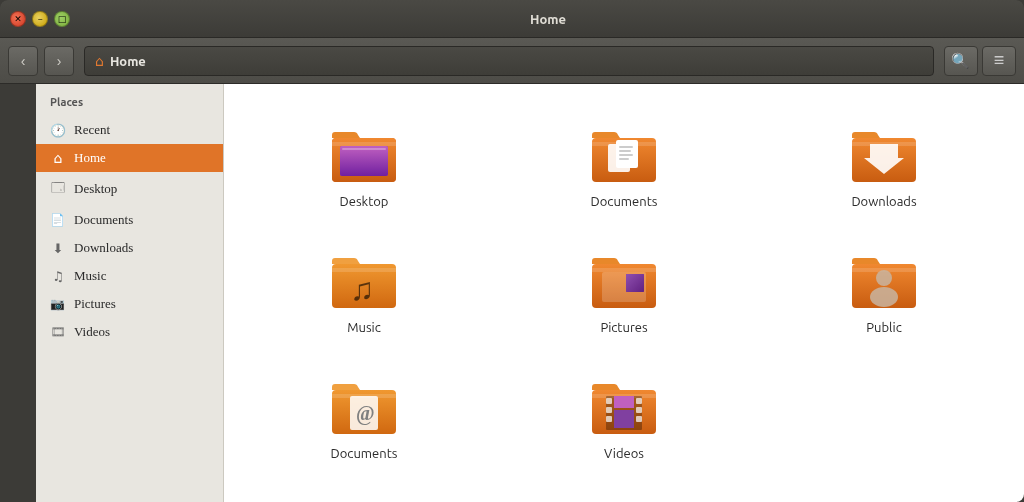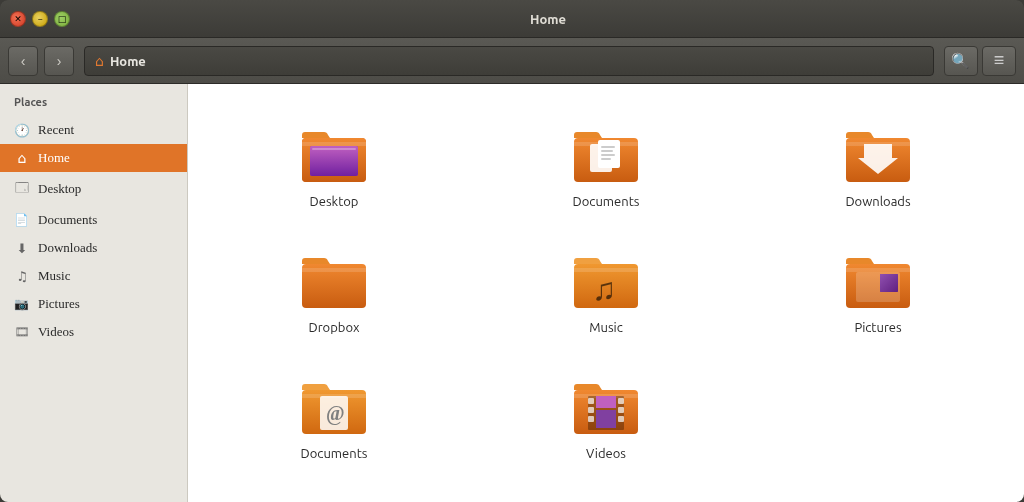--- a/index.html
+++ b/index.html
@@ -108,20 +108,21 @@
       cursor: pointer;
       display: flex;
       align-items: center;
       justify-content: center;
     }
 
     
     .main-layout {
       display: flex;
       height: calc(502px - 38px - 46px);
+      margin-left: 36px;
     }
 
     
     .sidebar {
       width: 188px;
       background: #e8e6e0;
       border-right: 1px solid #ccc9c0;
       padding: 12px 0 8px 0;
       overflow-y: auto;
       flex-shrink: 0;
@@ -350,36 +351,20 @@
             <rect x="4" y="22" width="64" height="44" rx="4" fill="url(#og3)"></rect>
             <path d="M4,22 L4,19 Q4,16 7,16 L26,16 Q29,16 30,19 L32,22 Z" fill="#e8882a"></path>
             <rect x="4" y="26" width="64" height="4" rx="0" fill="rgba(255,255,255,0.15)"></rect>
 
             <polygon points="36,28 50,28 50,42 56,42 36,58 16,42 22,42 22,28" fill="white" opacity="0.9"></polygon>
           </svg>
         </div>
         <span class="file-label">Downloads</span>
       </div>
 
-      <div class="file-item">
-        <div class="file-icon">
-          <svg viewBox="0 0 72 72" class="folder-svg" xmlns="http://www.w3.org/2000/svg">
-            <defs>
-              <linearGradient id="og4" x1="0" y1="0" x2="0" y2="1">
-                <stop offset="0%" stop-color="#f08830"></stop>
-                <stop offset="100%" stop-color="#c85c10"></stop>
-              </linearGradient>
-            </defs>
-            <rect x="4" y="22" width="64" height="44" rx="4" fill="url(#og4)"></rect>
-            <path d="M4,22 L4,19 Q4,16 7,16 L26,16 Q29,16 30,19 L32,22 Z" fill="#e8882a"></path>
-            <rect x="4" y="26" width="64" height="4" rx="0" fill="rgba(255,255,255,0.15)"></rect>
-          </svg>
-        </div>
-        <span class="file-label">Dropbox</span>
-      </div>
 
       <div class="file-item">
         <div class="file-icon">
           <svg viewBox="0 0 72 72" class="folder-svg" xmlns="http://www.w3.org/2000/svg">
             <defs>
               <linearGradient id="og5" x1="0" y1="0" x2="0" y2="1">
                 <stop offset="0%" stop-color="#f09830"></stop>
                 <stop offset="100%" stop-color="#d06810"></stop>
               </linearGradient>
             </defs>
@@ -414,20 +399,39 @@
               <linearGradient id="purp2" x1="0" y1="0" x2="1" y2="1">
                 <stop offset="0%" stop-color="#9050b0"></stop>
                 <stop offset="100%" stop-color="#602080"></stop>
               </linearGradient>
             </defs>
           </svg>
         </div>
         <span class="file-label">Pictures</span>
       </div>
 
+      <div class="file-item">
+        <div class="file-icon">
+          <svg viewBox="0 0 72 72" class="folder-svg" xmlns="http://www.w3.org/2000/svg">
+            <defs>
+              <linearGradient id="og7" x1="0" y1="0" x2="0" y2="1">
+                <stop offset="0%" stop-color="#f08830"></stop>
+                <stop offset="100%" stop-color="#c85c10"></stop>
+              </linearGradient>
+            </defs>
+            <rect x="4" y="22" width="64" height="44" rx="4" fill="url(#og7)"></rect>
+            <path d="M4,22 L4,19 Q4,16 7,16 L26,16 Q29,16 30,19 L32,22 Z" fill="#e8882a"></path>
+            <rect x="4" y="26" width="64" height="4" rx="0" fill="rgba(255,255,255,0.15)"></rect>
+
+            <circle cx="36" cy="36" r="8" fill="rgba(200,180,160,0.85)"></circle>
+            <ellipse cx="36" cy="55" rx="14" ry="10" fill="rgba(200,180,160,0.85)"></ellipse>
+          </svg>
+        </div>
+        <span class="file-label">Public</span>
+      </div>
 
       <div class="file-item">
         <div class="file-icon">
           <svg viewBox="0 0 72 72" class="folder-svg" xmlns="http://www.w3.org/2000/svg">
             <defs>
               <linearGradient id="og8" x1="0" y1="0" x2="0" y2="1">
                 <stop offset="0%" stop-color="#f09830"></stop>
                 <stop offset="100%" stop-color="#d06810"></stop>
               </linearGradient>
             </defs>

